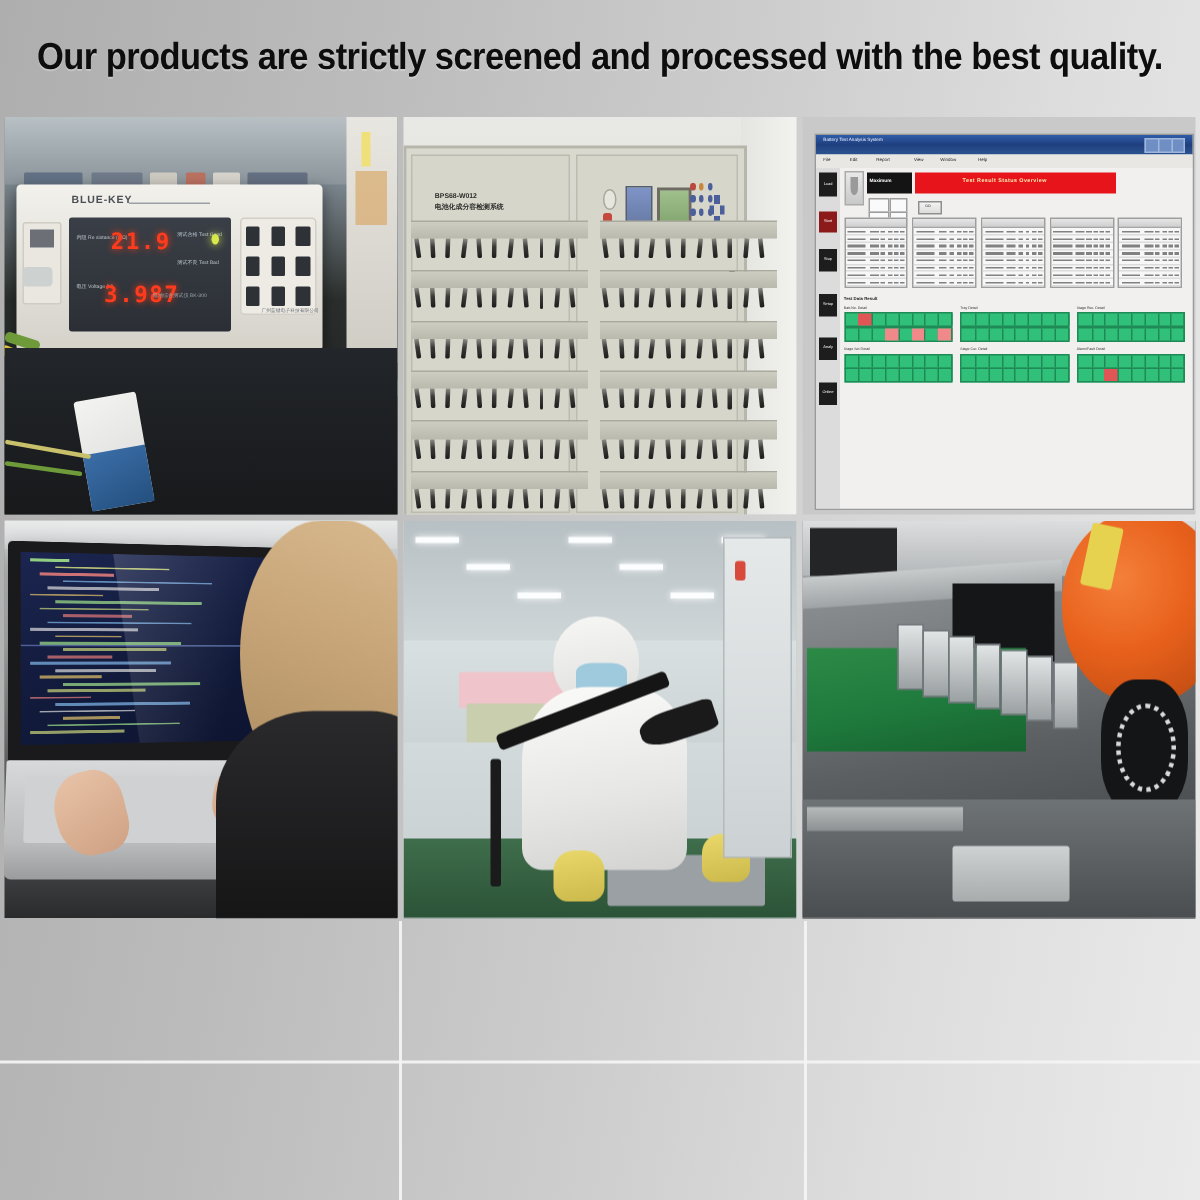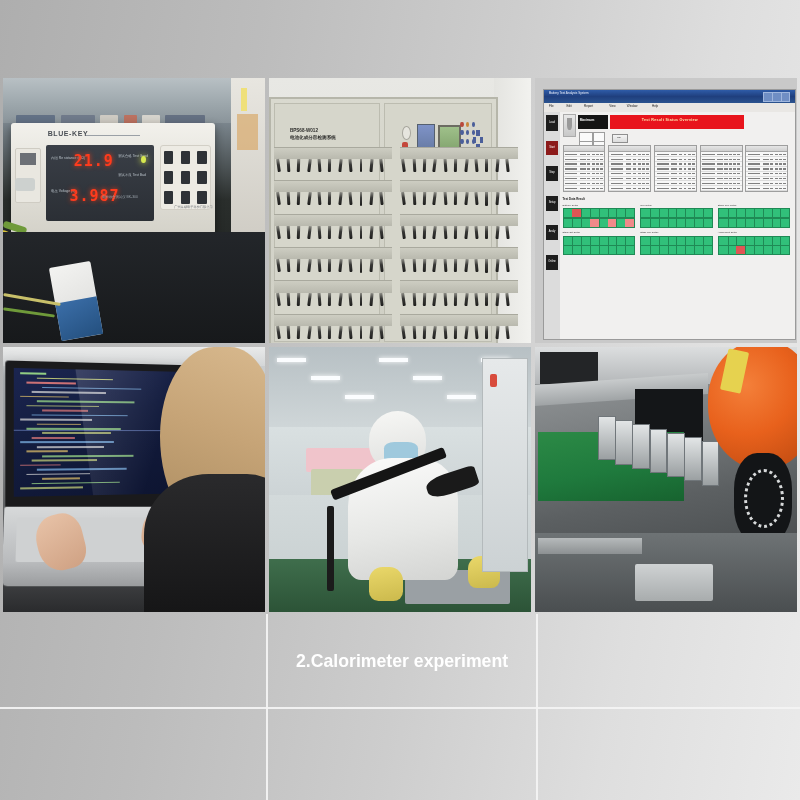--- a/index.html
+++ b/index.html
@@ -152,20 +152,23 @@
   .p3 .gband.b2{top:52%;}
   .p3 .gcell{position:absolute;top:0;height:100%;border-right:1px solid #1f8a55;}
   .p3 .gcell.rd{background:#f08a8a;}
   .p3 .gcell.rd2{background:#e05555;}
 </style>
 </head>
 <body>
 
 <div class="page">
 
+  <div class="title-bar">
+    <div class="title-text">Our products are strictly screened and processed with the best quality.</div>
+  </div>
 
   <div class="grid">
 
     <div class="cell p1">
       <div class="shelf"></div>
       <div class="shelf-item a"></div>
       <div class="shelf-item b"></div>
       <div class="shelf-item c"></div>
       <div class="shelf-item d"></div>
       <div class="shelf-item e"></div>
@@ -1056,18 +1059,15 @@
       <div style="position:absolute;left:38%;bottom:4%;width:30%;height:14%;background:linear-gradient(180deg,#cfd2d3,#a8acad);border-radius:2px"></div>
       <div style="position:absolute;left:1%;bottom:22%;width:40%;height:6%;background:linear-gradient(180deg,#b6babb,#8c9092)"></div>
     </div>
   </div>
 
   <div style="position:absolute;left:0;top:614px;width:800px;height:186px;">
     <div style="position:absolute;left:0;top:93px;width:800px;height:2px;background:#f3f3f3;opacity:.95"></div>
     <div style="position:absolute;left:266px;top:0;width:2px;height:186px;background:#f3f3f3;opacity:.95"></div>
     <div style="position:absolute;left:536px;top:0;width:2px;height:186px;background:#f3f3f3;opacity:.95"></div>
 
-    <div style="position:absolute;left:268px;top:0;width:268px;height:93px;display:flex;align-items:center;justify-content:center">
-      <span style="font-size:19px;font-weight:bold;color:#fff;transform:scaleX(.93)">2.Calorimeter experiment</span>
-    </div>
 
   </div>
 </div>
 
 </body></html>

